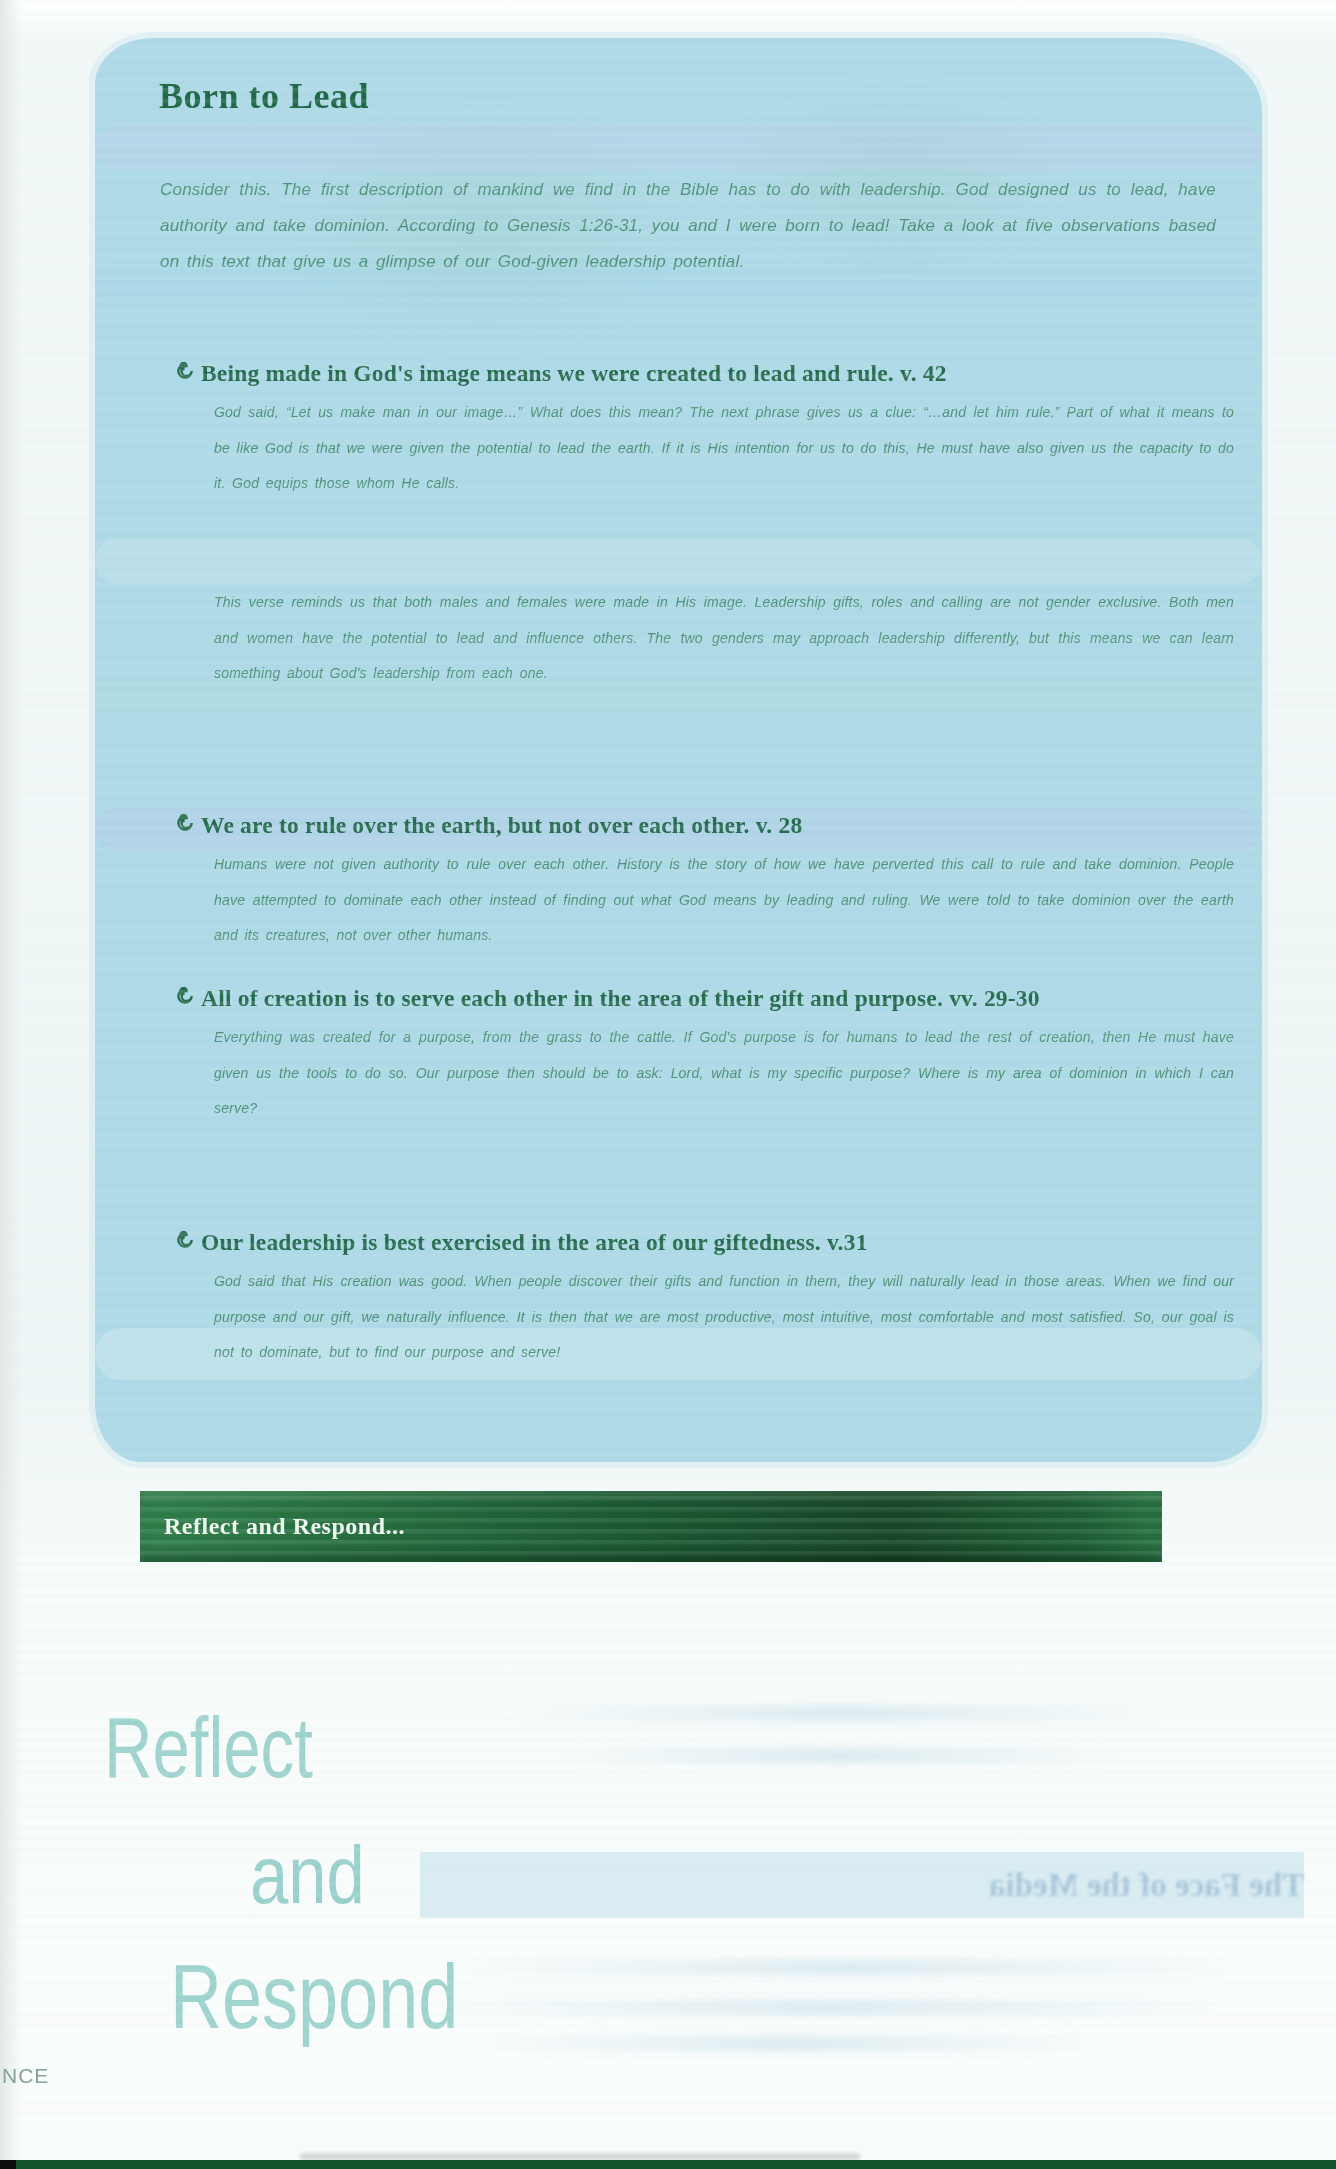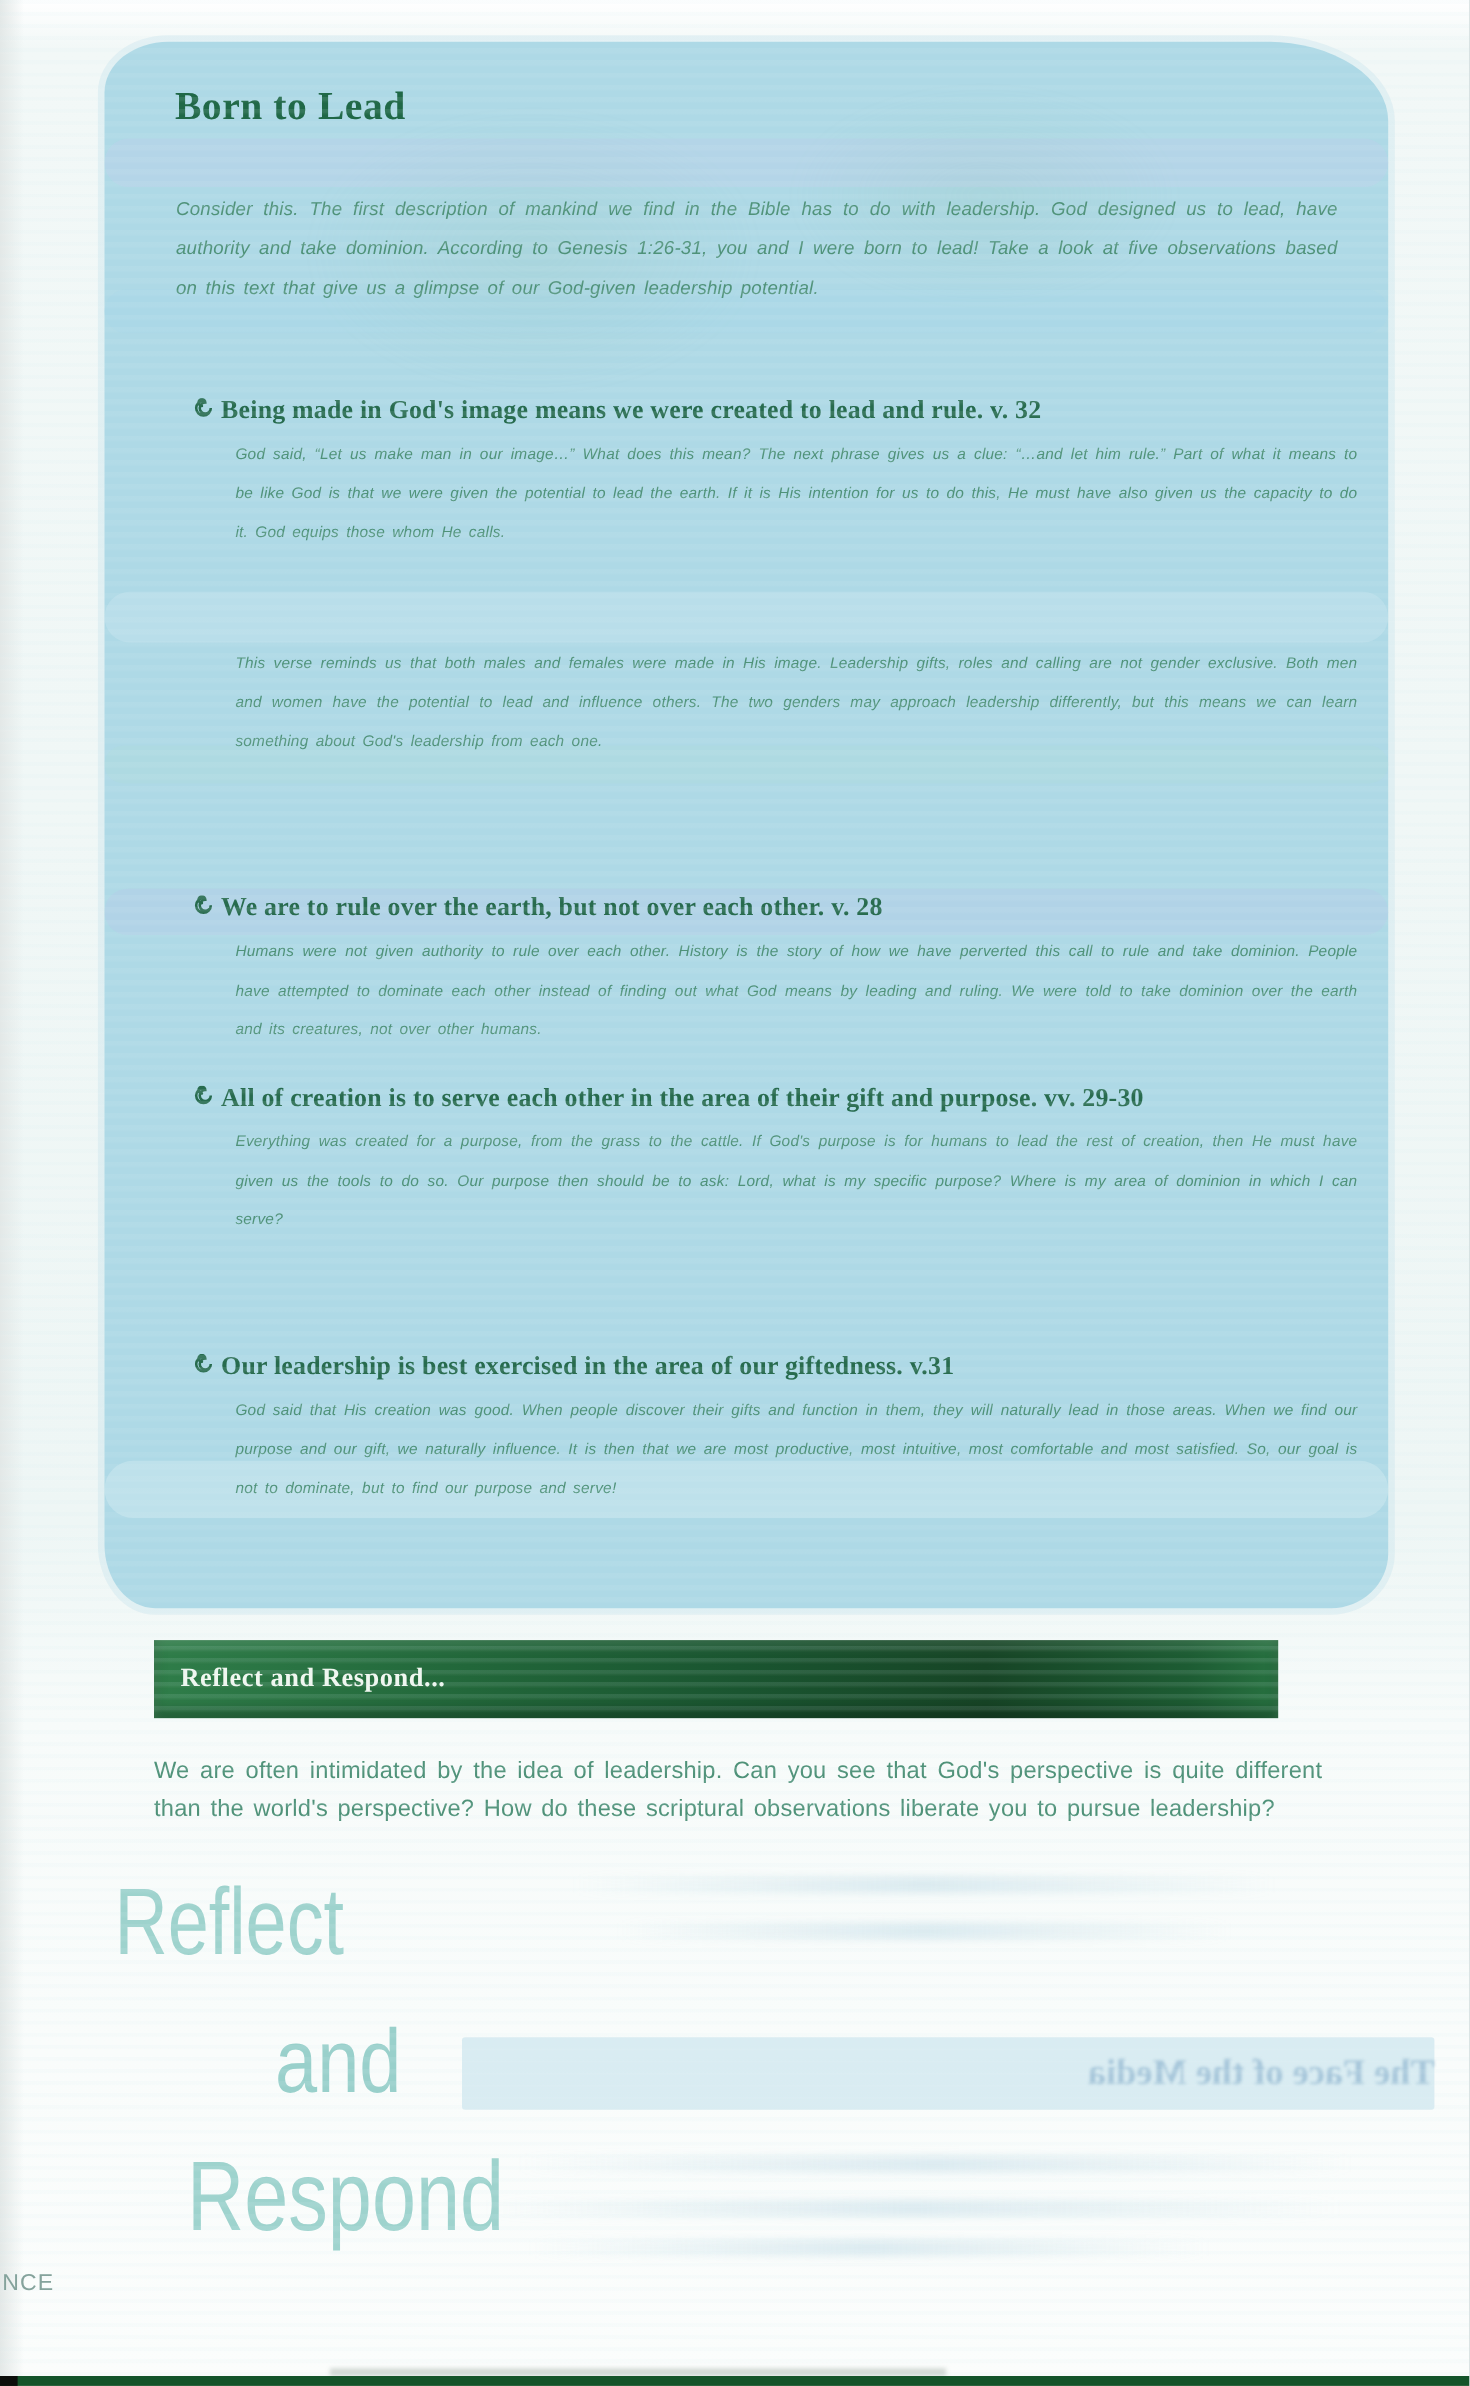--- a/index.html
+++ b/index.html
@@ -132,21 +132,21 @@
 
   <p class="intro">Consider this. The first description of mankind we find in the Bible has to do with leadership. God designed us to lead, have authority and take dominion. According to Genesis 1:26-31, you and I were born to lead! Take a look at five observations based on this text that give us a glimpse of our God-given leadership potential.</p>
 
   <section class="obs s1">
     <div class="obs-head">
       <span class="bullet">
         <svg width="18" height="18" viewBox="0 0 20 20">
             <path d="M10 2.6 A 7.4 7.4 0 1 0 17.4 10 A 5.6 5.6 0 1 1 11.8 4.4 A 3.4 3.4 0 1 0 8.4 7.8" fill="none" stroke="#276b4e" stroke-width="2.6" stroke-linecap="round"></path>
           </svg>
       </span>
-      <h2>Being made in God's image means we were created to lead and rule. v. 32</h2>
+      <h2>Being made in God's image means we were created to lead and rule. v. 42</h2>
     </div>
     <p class="obs-body">God said, “Let us make man in our image…” What does this mean? The next phrase gives us a clue: “…and let him rule.” Part of what it means to be like God is that we were given the potential to lead the earth. If it is His intention for us to do this, He must have also given us the capacity to do it. God equips those whom He calls.</p>
   </section>
 
   <section class="obs s2">
     <p class="obs-body">This verse reminds us that both males and females were made in His image. Leadership gifts, roles and calling are not gender exclusive. Both men and women have the potential to lead and influence others. The two genders may approach leadership differently, but this means we can learn something about God's leadership from each one.</p>
   </section>
 
   <section class="obs s3">
     <div class="obs-head">
@@ -181,21 +181,20 @@
       </span>
       <h2>Our leadership is best exercised in the area of our giftedness. v.31</h2>
     </div>
     <p class="obs-body">God said that His creation was good. When people discover their gifts and function in them, they will naturally lead in those areas. When we find our purpose and our gift, we naturally influence. It is then that we are most productive, most intuitive, most comfortable and most satisfied. So, our goal is not to dominate, but to find our purpose and serve!</p>
   </section>
 
   <div class="banner">
     <span>Reflect and Respond...</span>
   </div>
 
-  <p class="reflect-para">We are often intimidated by the idea of leadership. Can you see that God's perspective is quite different than the world's perspective? How do these scriptural observations liberate you to pursue leadership?</p>
 
   <div class="wm wm1">Reflect</div>
   <div class="wm wm2">and</div>
   <div class="wm wm3">Respond</div>
 
   <div class="ghost-band">
     <span>The Face of the Media</span>
   </div>
   <div class="smudge sm1"></div>
   <div class="smudge sm2"></div>

